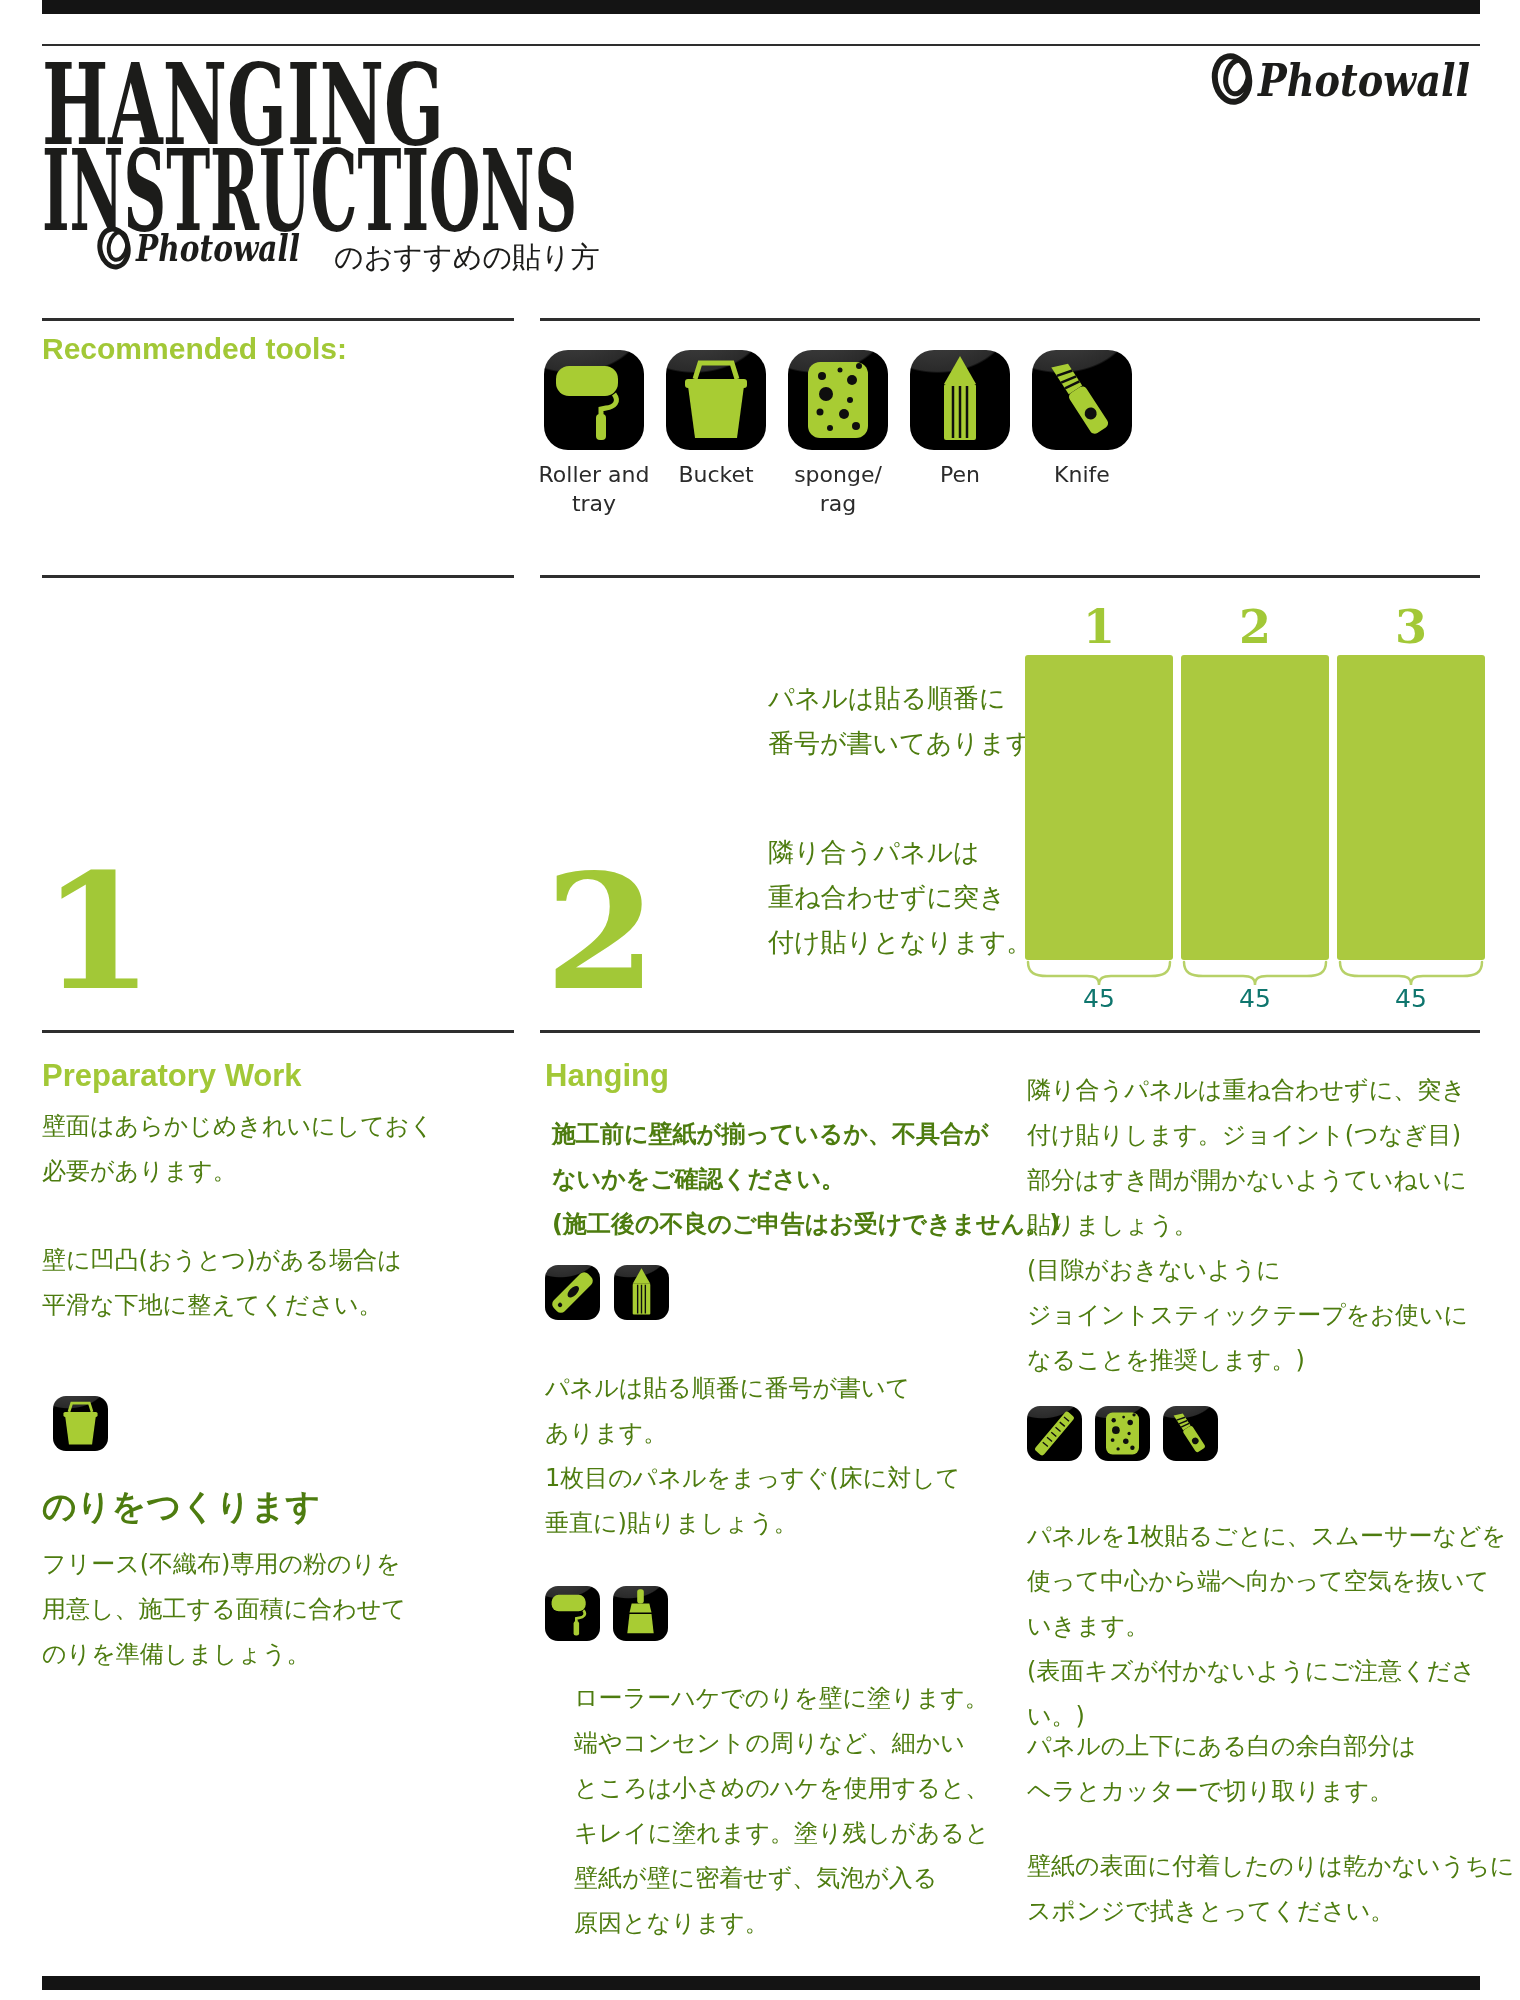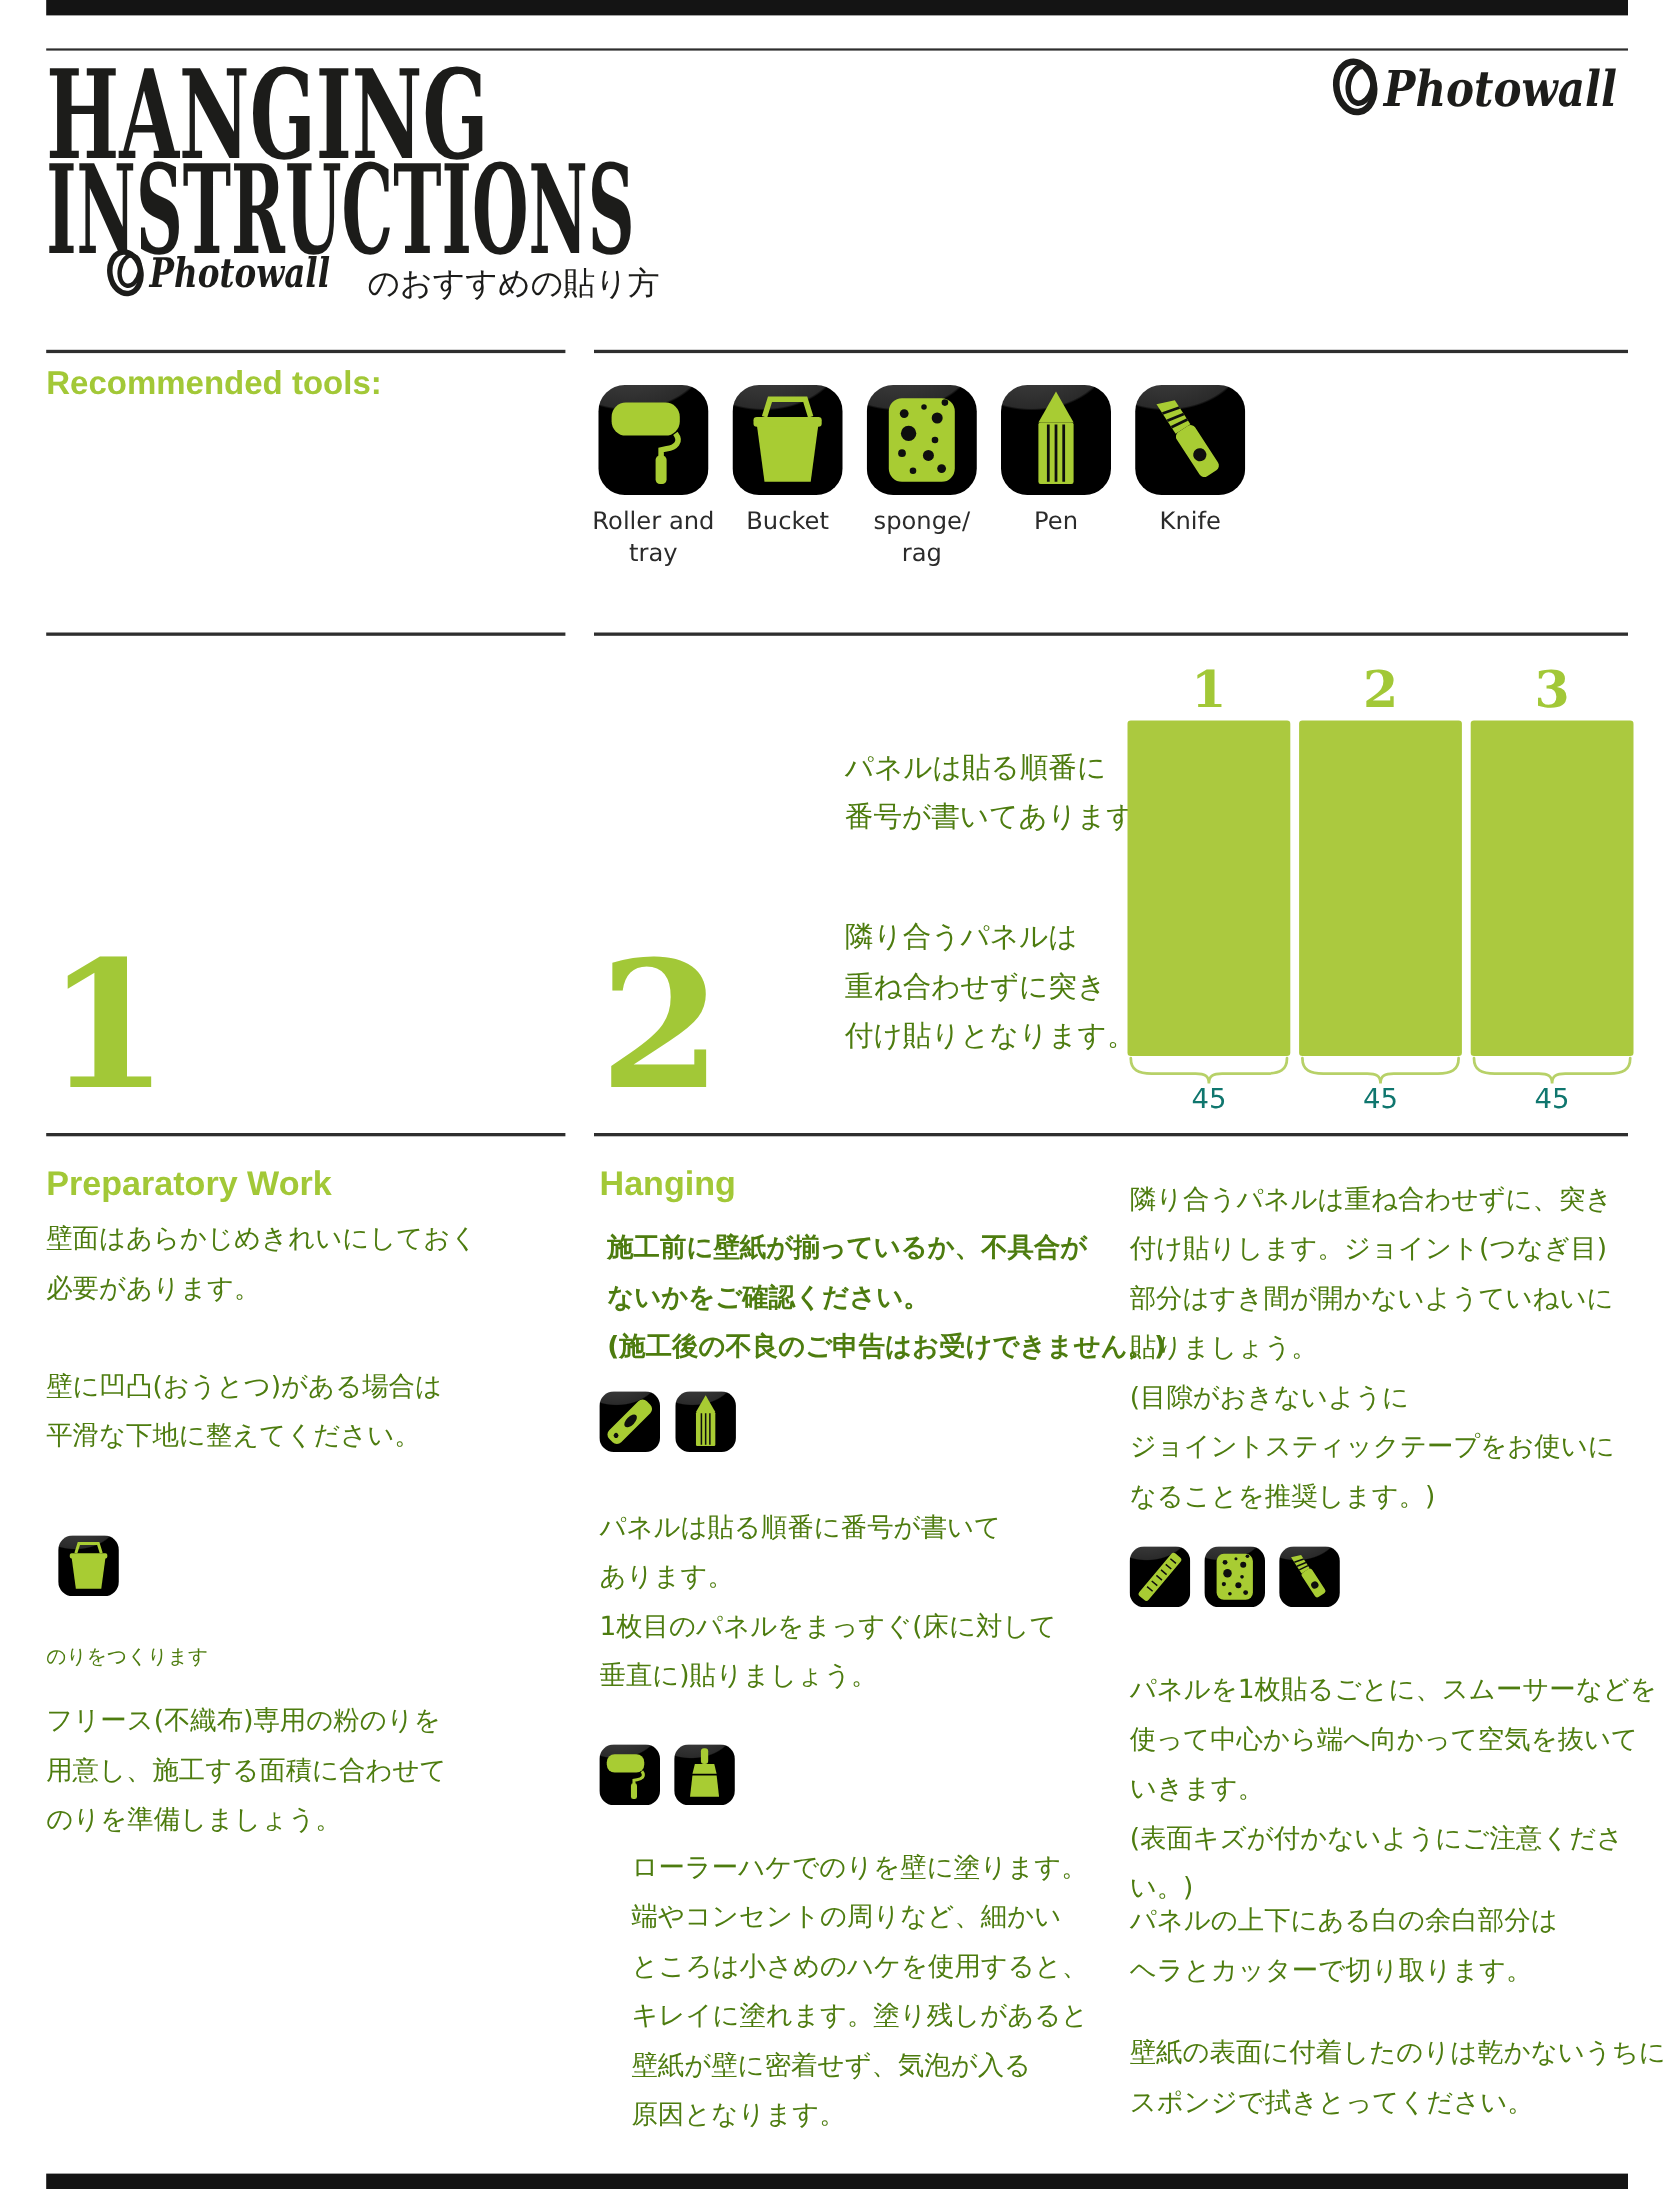--- a/index.html
+++ b/index.html
@@ -6,21 +6,21 @@
   #page{position:relative;width:1520px;height:2000px;background:#fff;overflow:hidden;
         font-family:"DejaVu Sans",sans-serif;color:#2b2b2b;border-radius:24px;}
   .abs{position:absolute;}
   .bar{position:absolute;left:42px;width:1438px;height:14px;background:#141414;}
   .rule{position:absolute;height:3px;background:#2e2e2e;}
   .rule-thin{position:absolute;height:2px;background:#2e2e2e;}
   .green-head{position:absolute;font-family:"Liberation Sans",sans-serif;font-weight:bold;
               font-size:30px;color:#a2c837;letter-spacing:0;}
   .jp{position:absolute;font-size:24px;line-height:45px;color:#4d7c0f;white-space:pre-line;}
   .jp-note{font-size:26px;}
-  .jp-bold{font-weight:normal;font-size:18px;white-space:pre-line;}
+  .jp-bold{font-weight:bold;font-size:34px;white-space:pre-line;}
   .bignum{position:absolute;font-family:"DejaVu Serif",serif;font-weight:bold;
           font-size:160px;line-height:160px;color:#a2c837;}
   .panel{position:absolute;top:655px;height:305px;width:148px;background:#abc93f;border-radius:3px;}
   .panel-num{position:absolute;top:600px;width:148px;text-align:center;
              font-family:"DejaVu Serif",serif;font-weight:bold;font-size:46px;color:#a2c837;}
   .panel-brace{position:absolute;top:960px;width:148px;height:26px;}
   .panel-size{position:absolute;top:984px;width:148px;text-align:center;
               font-size:25px;color:#0f766e;}
   .tile{position:absolute;color:#a8cc33;
         background:radial-gradient(130% 95% at 28% -30%, #4a4a4a 0%, #2a2a2a 54%, #000 56%),#000;}

